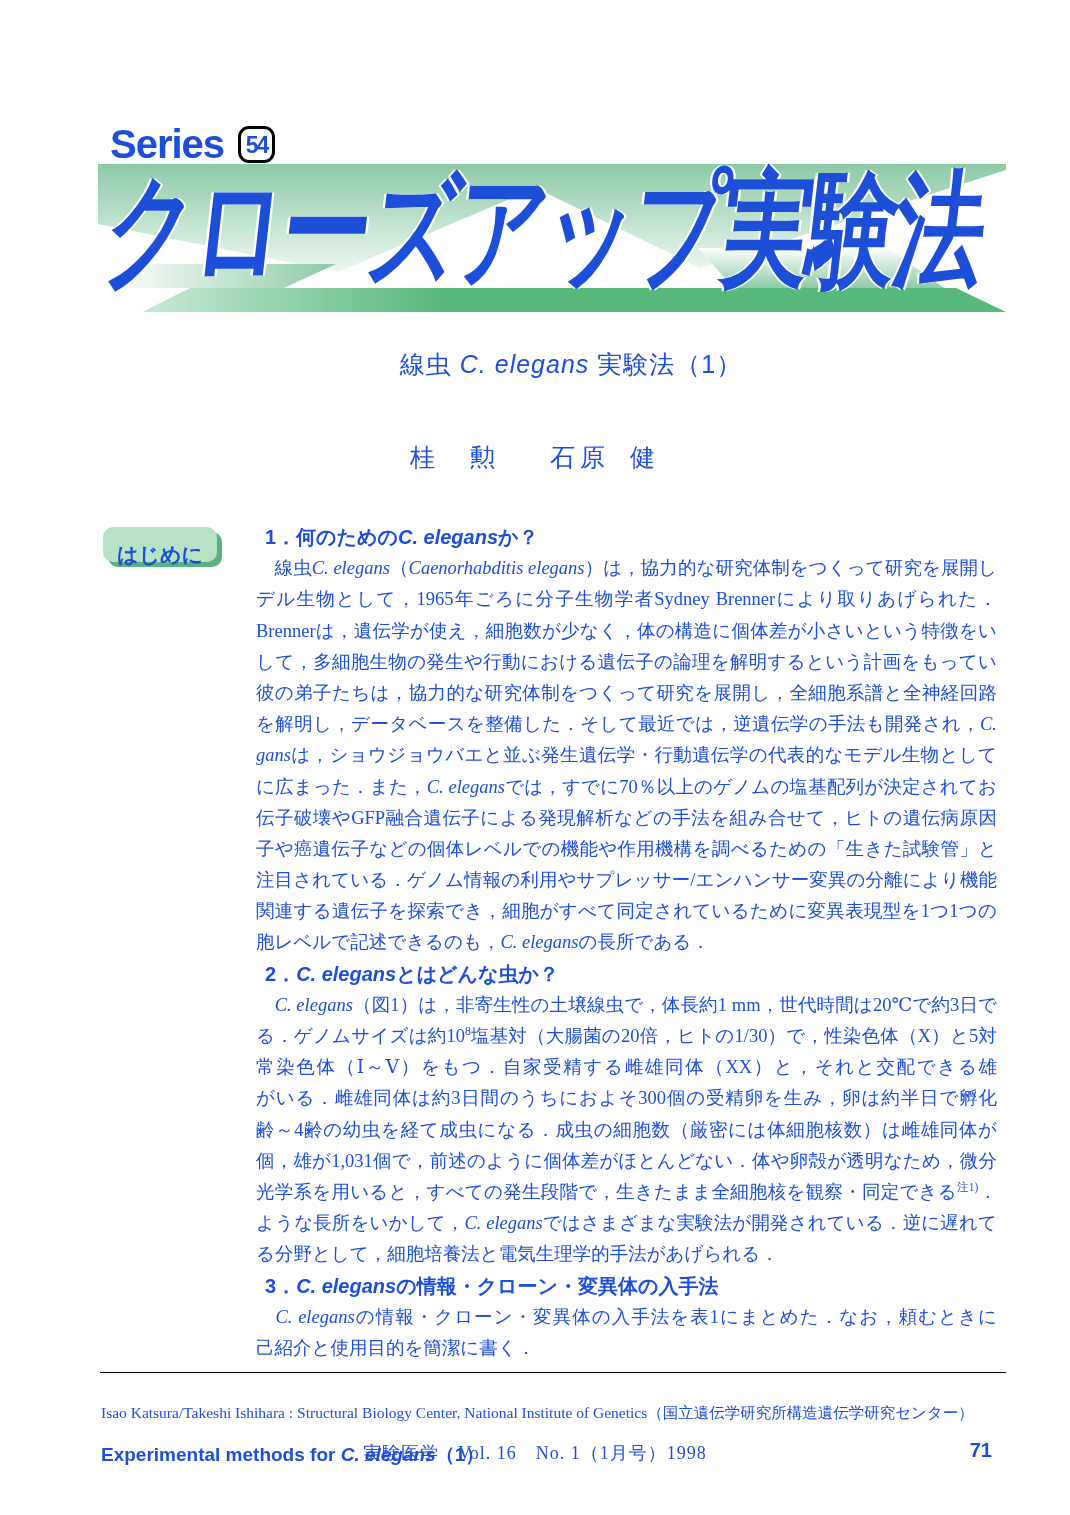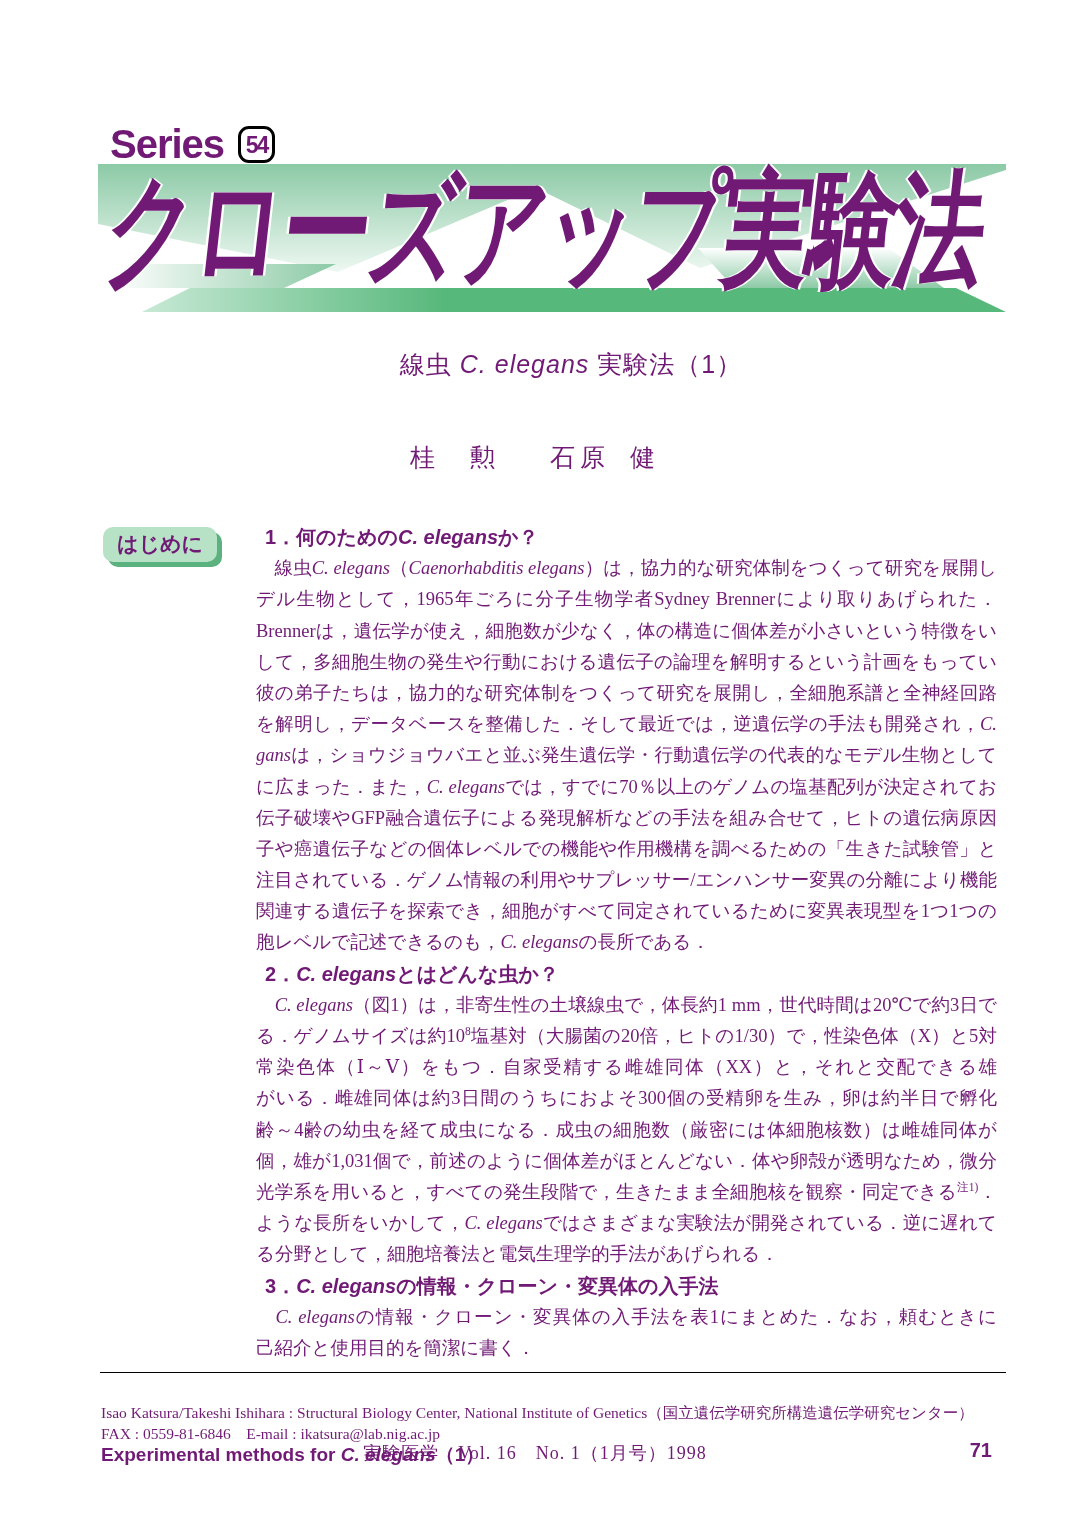--- a/index.html
+++ b/index.html
@@ -10,21 +10,21 @@
     --badge-fill:#b7e2c5;
     --badge-shadow:#5cb27e;
   }
   *{margin:0;padding:0;box-sizing:border-box;}
   html,body{background:#ffffff;}
   .page{
     position:relative;
     width:1070px;height:1515px;
     background:#ffffff;
     font-family:"Liberation Serif","DejaVu Serif",serif;
-    color:#701a75;
+    color:#1d4ed8;
     overflow:hidden;
     margin:0 auto;
   }
   
   .series-row{
     position:absolute;left:110px;top:122px;
     font-family:"Liberation Sans","DejaVu Sans",sans-serif;
     font-weight:bold;font-size:40px;letter-spacing:-1px;
     display:flex;align-items:center;gap:14px;
   }
@@ -52,21 +52,21 @@
     font-weight:500;letter-spacing:1px;margin-left:36px;
   }
   .authors{
     position:absolute;left:0;top:441px;width:100%;
     text-align:center;font-size:25px;letter-spacing:5px;
     font-family:Liberation Mono, monospace;
   }
   
   .intro-badge{
     position:absolute;left:103px;top:527px;
-    min-width:110px;height:35px;padding:0 14px;
+    min-width:110px;height:35px;padding:11px 14px;
     background:var(--badge-fill);
     border-radius:10px;
     box-shadow:5px 5px 0 var(--badge-shadow);
     font-family:"Liberation Sans","DejaVu Sans",sans-serif;
     font-weight:bold;font-size:21px;line-height:34px;text-align:center;
   }
   
   .text-block{
     position:absolute;left:256px;top:522px;width:741px;
     font-size:18.5px;line-height:31.2px;
@@ -170,17 +170,16 @@
       <div class="row body just"><span>ような長所をいかして，</span><span class="it">C. elegans</span><span>ではさまざまな実験法が開発されている．逆に遅れてい</span></div>
       <div class="row body"><span>る分野として，細胞培養法と電気生理学的手法があげられる．</span></div>
       <div class="row heading"><span>3．</span><span class="it">C. elegans</span><span>の情報・クローン・変異体の入手法</span></div>
       <div class="row body just"><span>　</span><span class="it">C. elegans</span><span>の情報・クローン・変異体の入手法を表1にまとめた．なお，頼むときには，自</span></div>
       <div class="row body"><span>己紹介と使用目的を簡潔に書く．</span></div>
     </div>
 
   <div class="foot-rule"></div>
   <div class="foot-en"><span>Experimental methods for </span><span class="it">C. elegans</span><span>（1）</span></div>
   <div class="foot-aff">Isao Katsura/Takeshi Ishihara : Structural Biology Center, National Institute of Genetics（国立遺伝学研究所構造遺伝学研究センター）</div>
-  <div class="foot-fax">FAX : 0559-81-6846　E-mail : ikatsura@lab.nig.ac.jp</div>
   <div class="journal-line">実験医学　Vol. 16　No. 1（1月号）1998</div>
   <div class="page-num">71</div>
 
 </div>
 
 </body></html>

